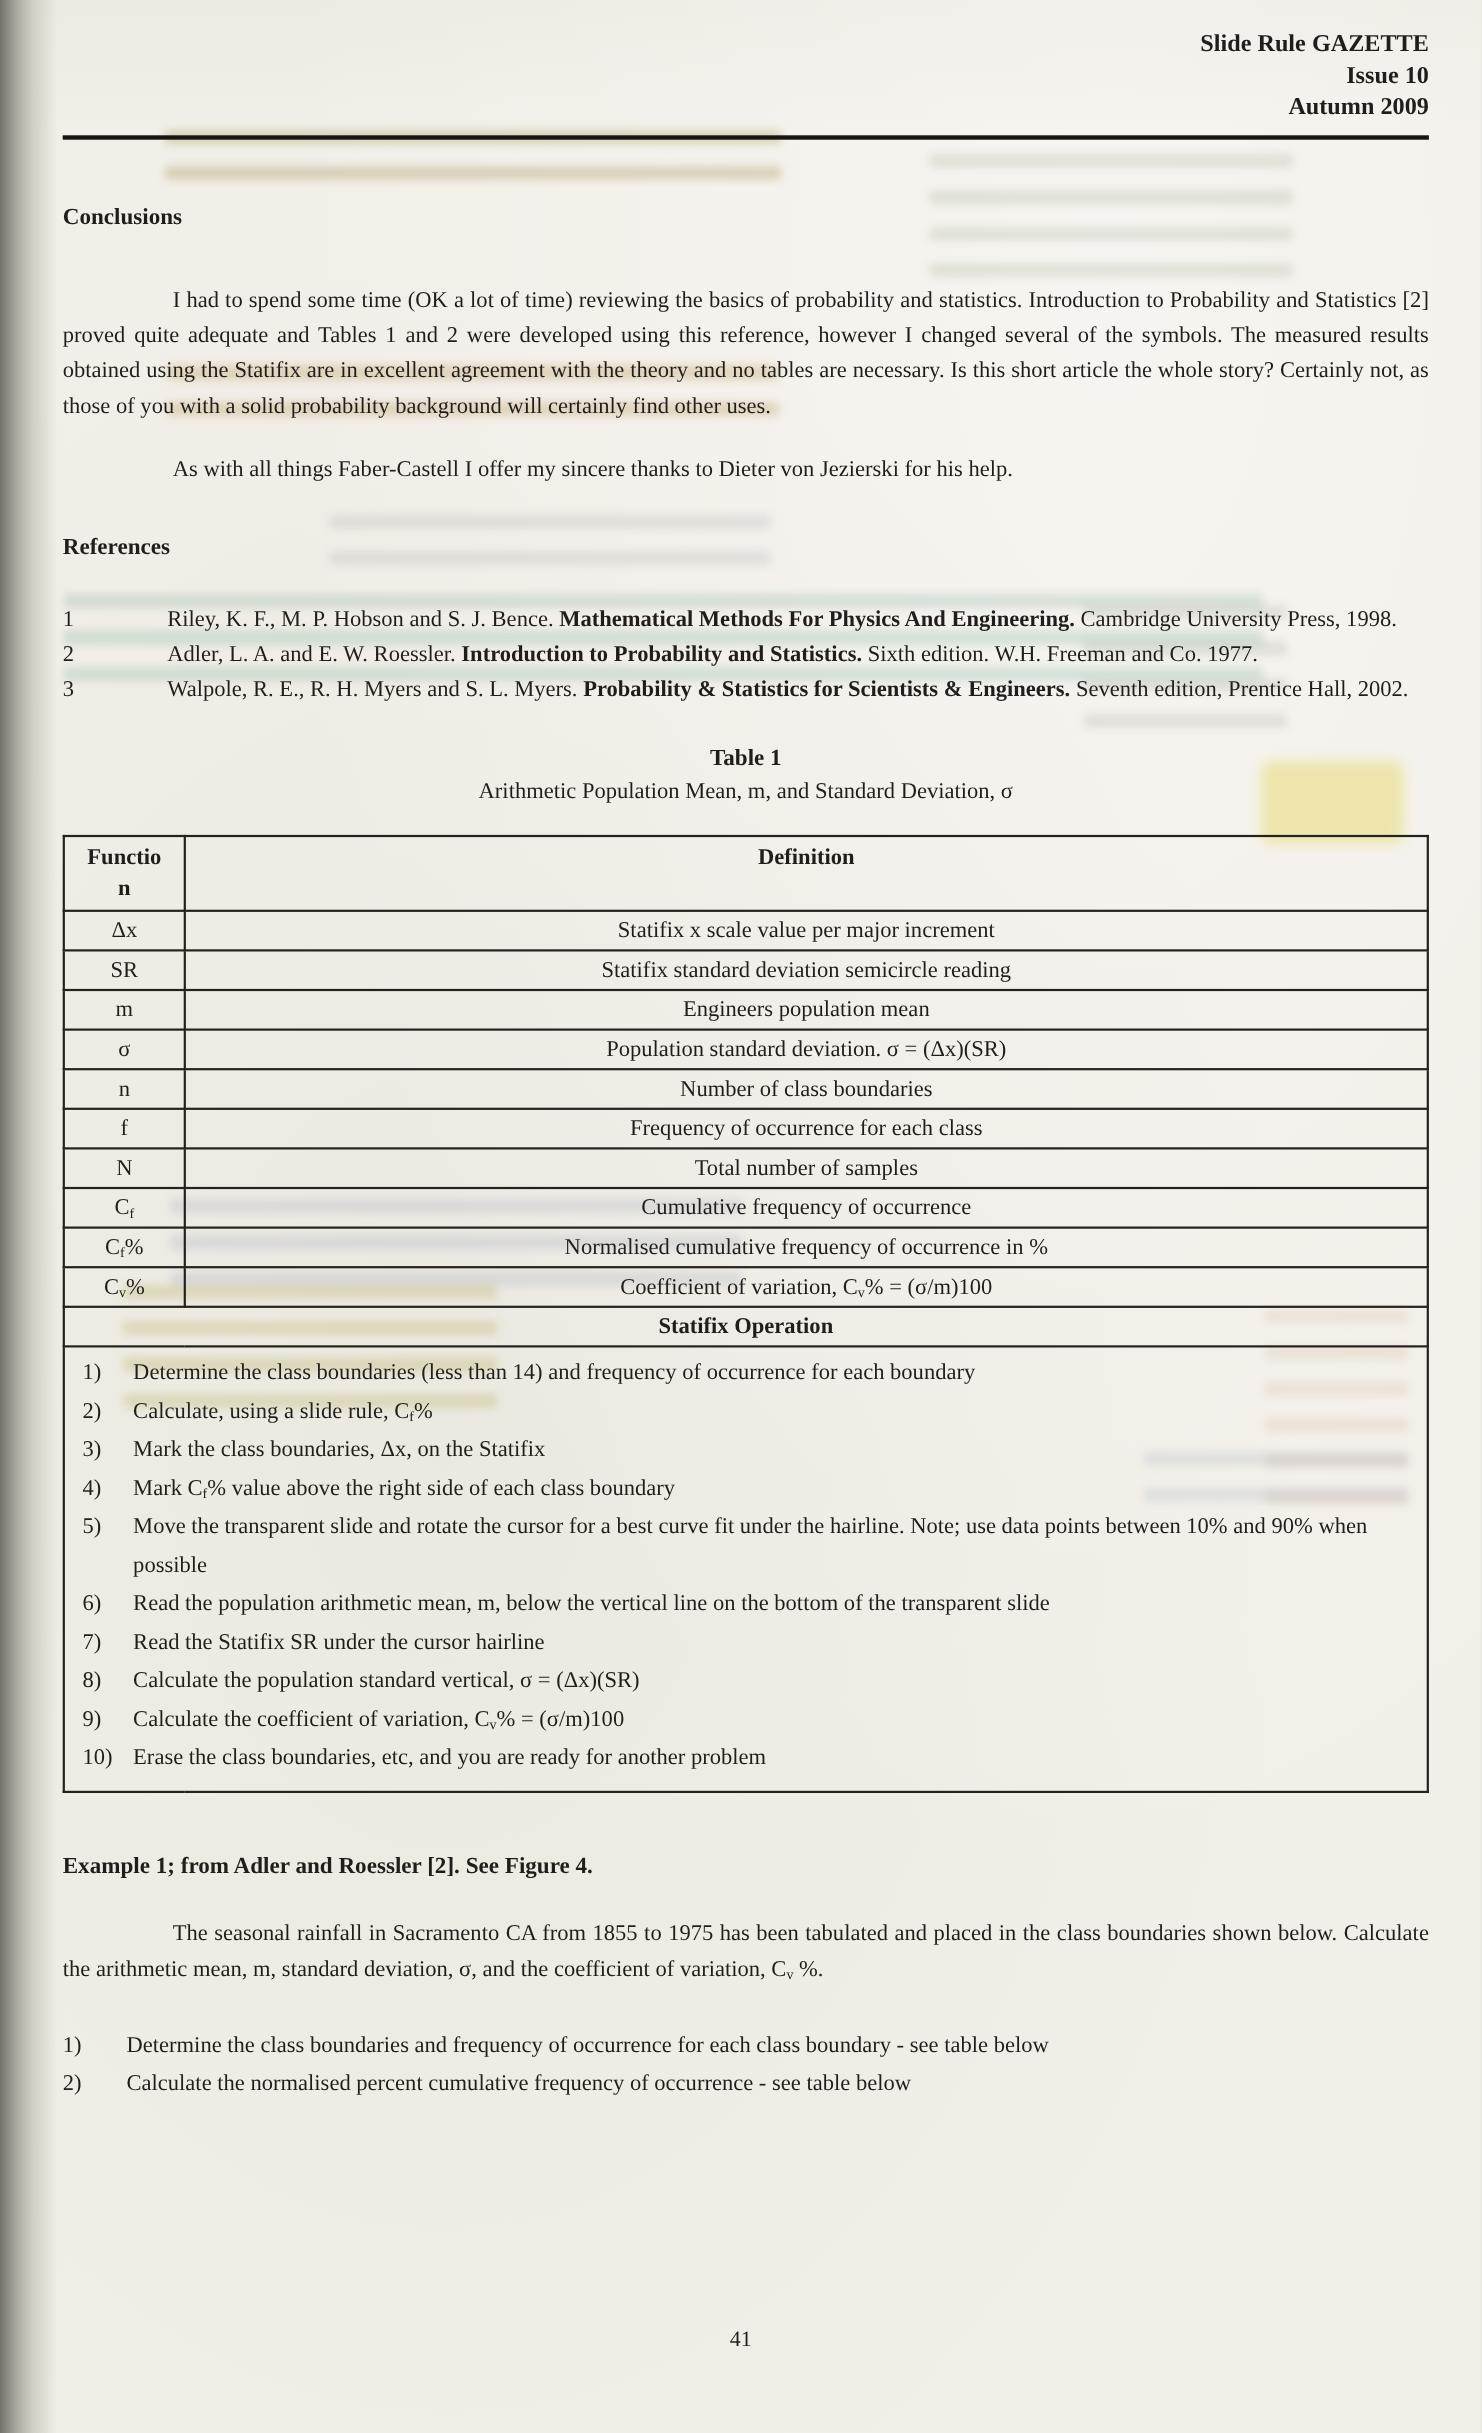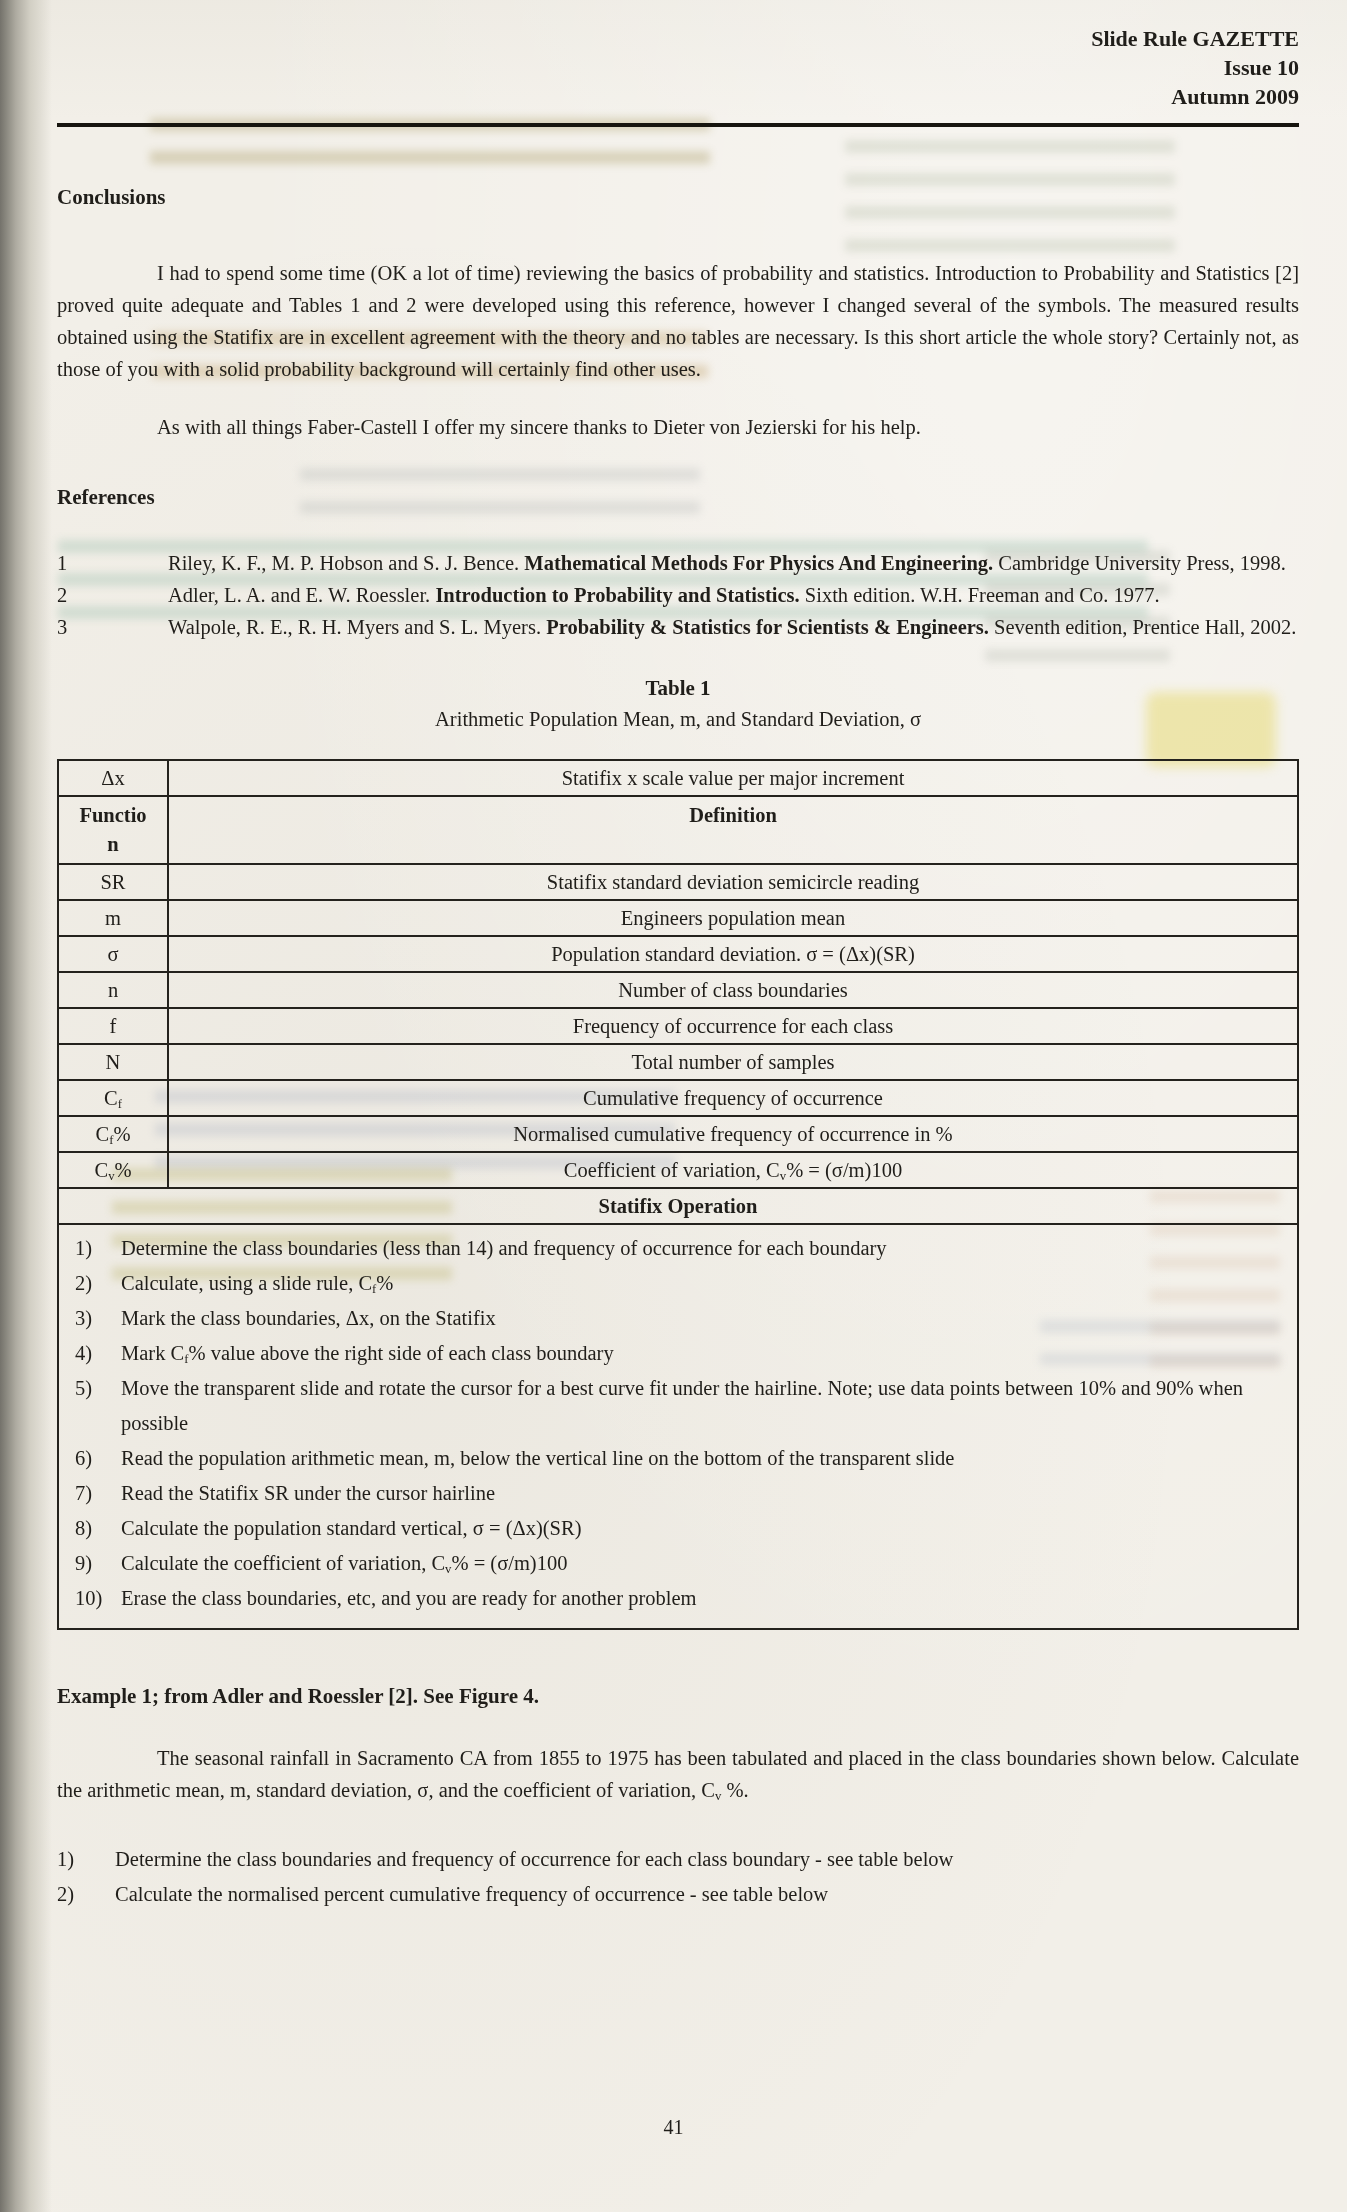--- a/index.html
+++ b/index.html
@@ -28,21 +28,21 @@
   .rule{height:4px;background:#17150f;margin-top:12px;}
   .sect{font-size:21px;font-weight:bold;margin:56px 0 0 0;line-height:28px;}
   .body{font-size:20.5px;line-height:32px;text-align:justify;margin:0;}
   .ind{text-indent:100px;}
   .para1{margin-top:46px;}
   .thanks{margin-top:26px;text-align:left;}
   .refs-h{margin-top:40px;}
   .reflist{margin-top:36px;}
   .ref{display:flex;font-size:20.5px;line-height:32px;}
   .refnum{flex:0 0 95px;}
-  .reftext{flex:1;text-align:justify;margin-left:16px;}
+  .reftext{flex:1;text-align:justify;}
   b{font-weight:bold;}
   sub{font-size:0.62em;line-height:0;position:relative;top:0.25em;vertical-align:baseline;}
   .tcap{margin-top:30px;text-align:center;}
   .tcap-t{font-weight:bold;font-size:21px;line-height:30px;}
   .tcap-s{font-size:20.5px;line-height:32px;}
   table.t1{width:100%;border-collapse:collapse;margin-top:24px;}
   .t1 th,.t1 td{border:2px solid #24221d;}
   .t1 th{font-size:20.5px;font-weight:bold;vertical-align:top;padding:4px 6px;line-height:29px;text-align:center;}
   th.c1{width:92px;white-space:pre-line;}
   .t1 td{font-size:20.5px;text-align:center;padding:1px 8px;line-height:30px;height:32px;}
@@ -106,28 +106,28 @@
     </div>
 
     <div class="tcap">
       <div class="tcap-t">Table 1</div>
       <div class="tcap-s">Arithmetic Population Mean, m, and Standard Deviation, σ</div>
     </div>
 
     <table class="t1">
       <tbody>
           <tr>
-            <td class="c1"><span>Δx</span></td>
-            <td><span>Statifix x scale value per major increment</span></td>
-          </tr>
-      <tr>
         <th class="c1">Functio
 n</th>
         <th>Definition</th>
       </tr>
+      <tr>
+            <td class="c1"><span>Δx</span></td>
+            <td><span>Statifix x scale value per major increment</span></td>
+          </tr>
       <tr>
             <td class="c1"><span>SR</span></td>
             <td><span>Statifix standard deviation semicircle reading</span></td>
           </tr>
       <tr>
             <td class="c1"><span>m</span></td>
             <td><span>Engineers population mean</span></td>
           </tr>
       <tr>
             <td class="c1"><span>σ</span></td>

